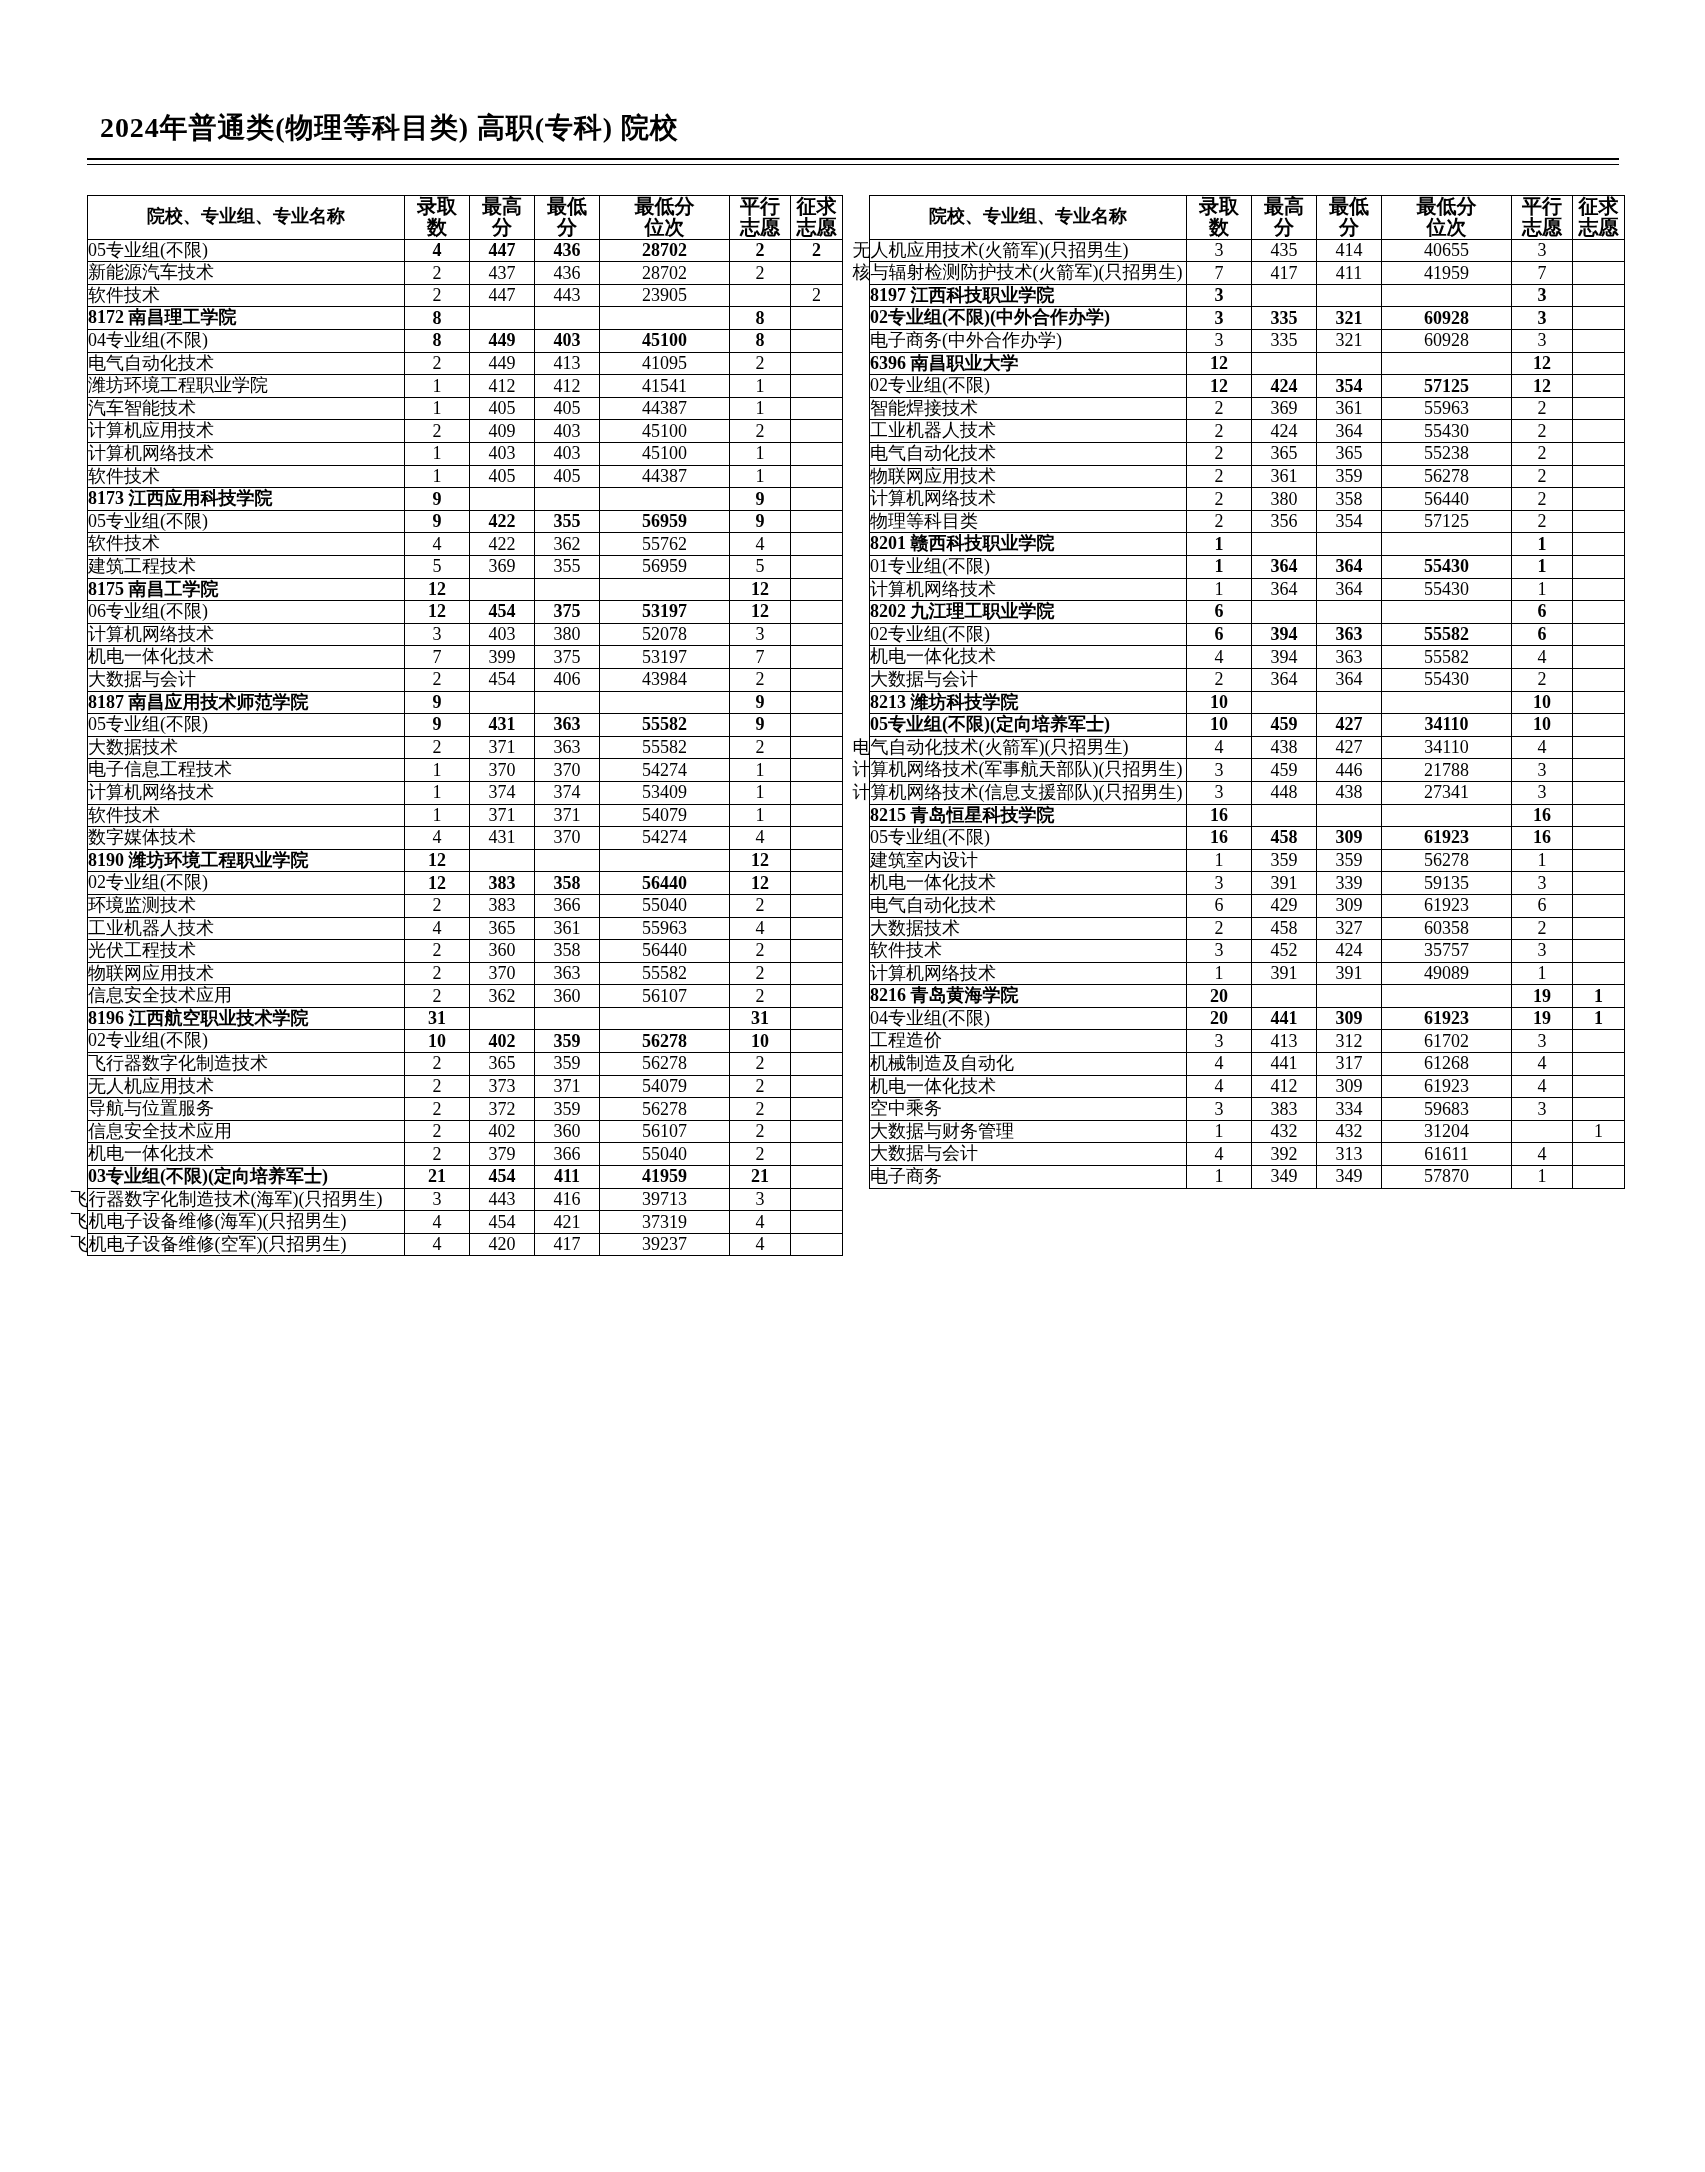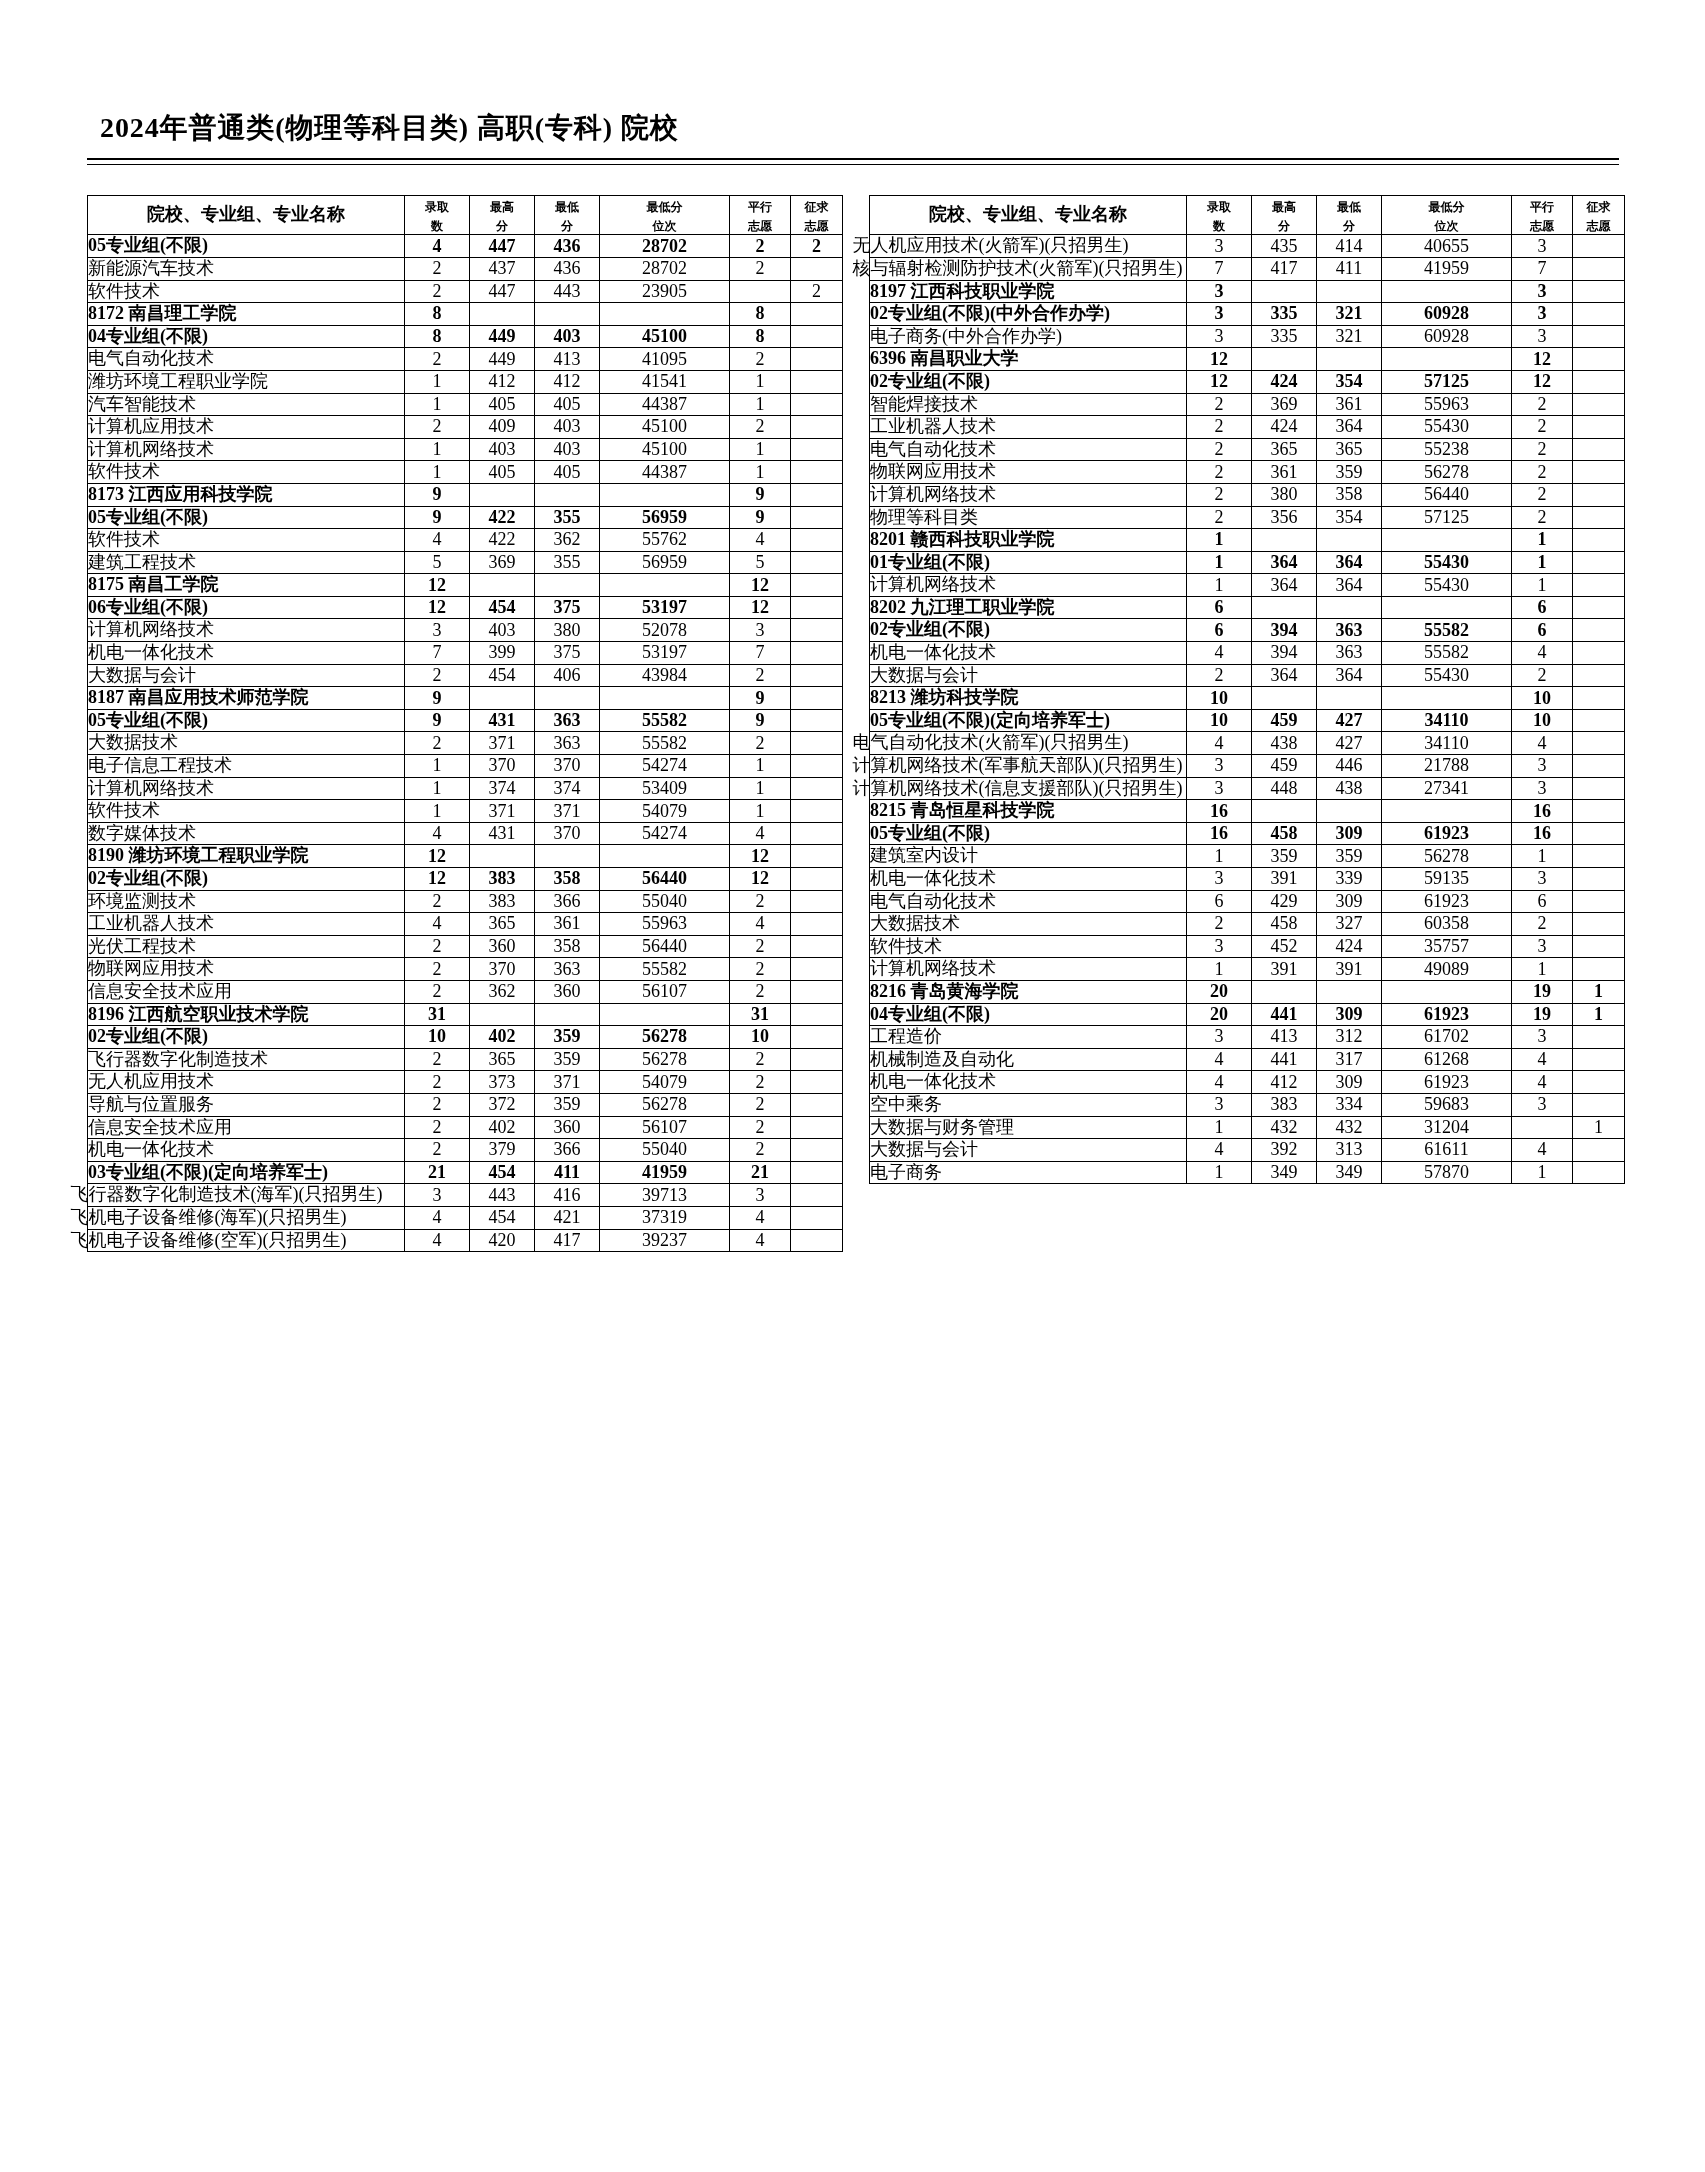--- a/index.html
+++ b/index.html
@@ -70,27 +70,27 @@
     padding:3px 3.5px 3px 4.3px;
     line-height:1.2;
   }
   td.num,td.val,td.rank,td.pz,td.zq{
     text-align:center;
     padding:3px 0.9px;
     font-family:"Liberation Serif","DejaVu Serif",serif;
   }
   
   .lvl-school{font-weight:bold;padding-left:6px;}
-  .lvl-group{font-weight:bold;padding-left:25px;}
+  .lvl-group{font-weight:normal;padding-left:25px;}
   .lvl-major{padding-left:43px;}
   .bold{font-weight:bold;}
   .wrap{white-space:normal;line-height:1.24;}
   .hang{padding-left:43px;text-indent:-17.4px;}
   .hang-g{padding-left:25px;text-indent:0;font-weight:bold;}
-  .hdr2{font-size:12px;}
+  .hdr2{font-size:20px;}
 </style>
 </head>
 <body>
 
 <div class="page">
 
   <div class="doc-title">2024年普通类(物理等科目类) 高职(专科) 院校</div>
   <div class="title-rule"></div>
 
   <div class="columns">

